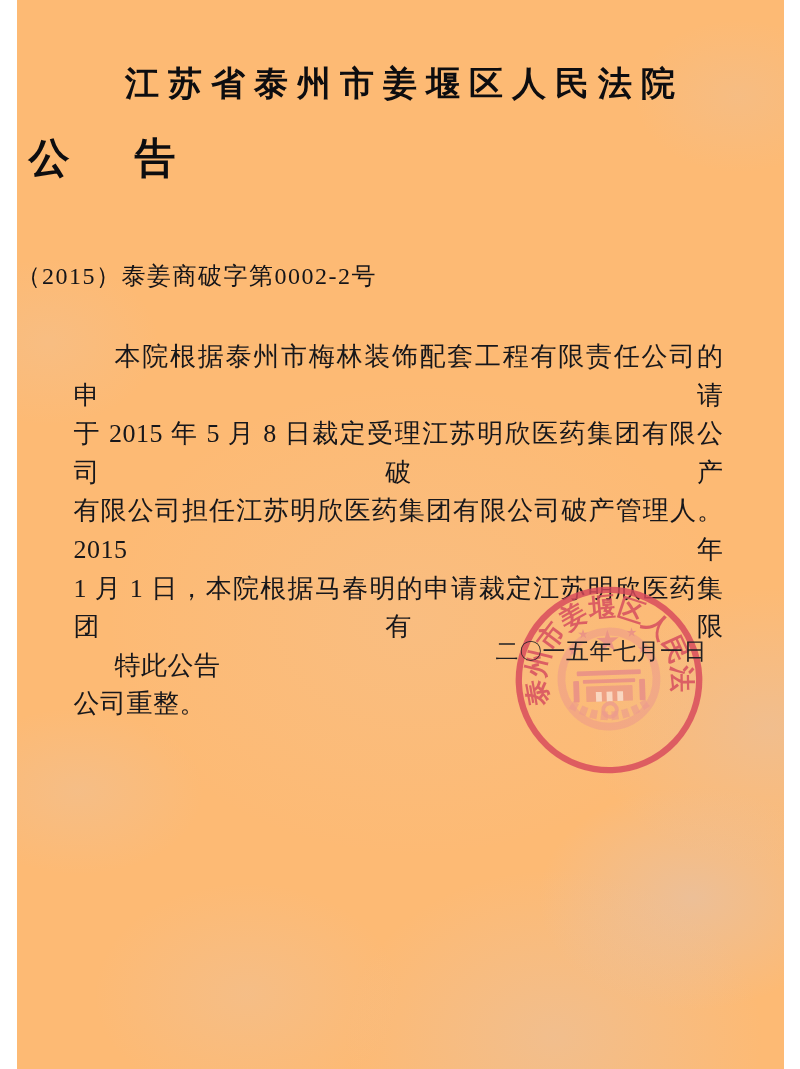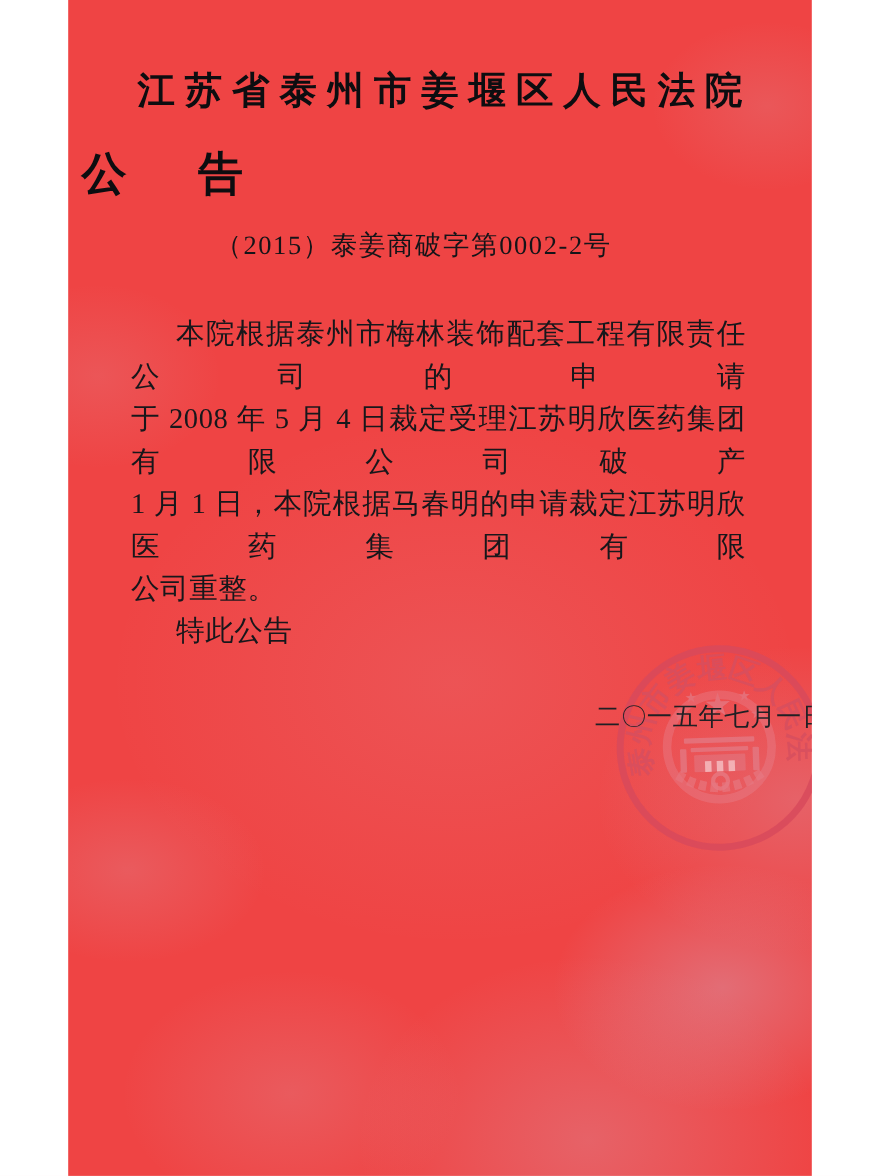--- a/index.html
+++ b/index.html
@@ -1,22 +1,22 @@
 <!DOCTYPE html>
 <html><head>
 <meta charset="utf-8">
 <style>
   * { margin: 0; padding: 0; box-sizing: border-box; }
   html, body { background: #ffffff; }
   .page {
     position: relative;
-    width: 676px;
+    width: 767px;
     height: 1069px;
     margin: 0 auto;
-    background: #ef4444;
+    background: #fdba74;
     overflow: hidden;
     font-family: "Liberation Serif", "DejaVu Serif", serif;
     color: #17171b;
   }
   
   .scan-texture {
     position: absolute;
     inset: 0;
     z-index: 1;
     pointer-events: none;
@@ -44,22 +44,22 @@
   .doc-title {
     margin-top: 30px;
     font-size: 41px;
     font-weight: bold;
     letter-spacing: 12px;
     text-indent: 12px;
     line-height: 1.15;
     color: #0d0d10;
   }
   .case-no {
-    margin-top: 25px;
-    text-align: center;
+    margin-top: 78px;
+    text-align: left;
     padding-right: 48px;
     font-size: 24px;
     letter-spacing: 1.5px;
     color: #141418;
   }
   .body-text {
     margin: 46px 60px 0 57px;
     font-size: 26px;
     line-height: 38.6px;
     letter-spacing: 0.5px;
@@ -96,24 +96,25 @@
 <div class="page">
   <div class="scan-texture"></div>
 
   <div class="content">
     <div class="court-title">江苏省泰州市姜堰区人民法院</div>
     <div class="doc-title">公　告</div>
     <div class="case-no">（2015）泰姜商破字第0002-2号</div>
 
     <div class="body-text">
       <div class="jline indent">本院根据泰州市梅林装饰配套工程有限责任公司的申请</div>
-      <div class="jline">于 2008 年 5 月 4 日裁定受理江苏明欣医药集团有限公司破产</div>
+      <div class="jline">于 2015 年 5 月 8 日裁定受理江苏明欣医药集团有限公司破产</div>
+      <div class="jline">有限公司担任江苏明欣医药集团有限公司破产管理人。2015 年</div>
       <div class="jline">1 月 1 日，本院根据马春明的申请裁定江苏明欣医药集团有限</div>
+      <div class="lline indent closing">特此公告</div>
       <div class="lline">公司重整。</div>
-      <div class="lline indent closing">特此公告</div>
     </div>
   </div>
 
   <div class="seal">
     <svg viewBox="0 0 200 200">
       <defs>
         <path id="sealArc" d="M 38,122.6 A 66,66 0 1 1 162,122.6" fill="none"></path>
       </defs>
       <g opacity="0.9">
         <circle cx="100" cy="100" r="93" fill="none" stroke="#d84a5c" stroke-width="6.5" opacity="0.92"></circle>

